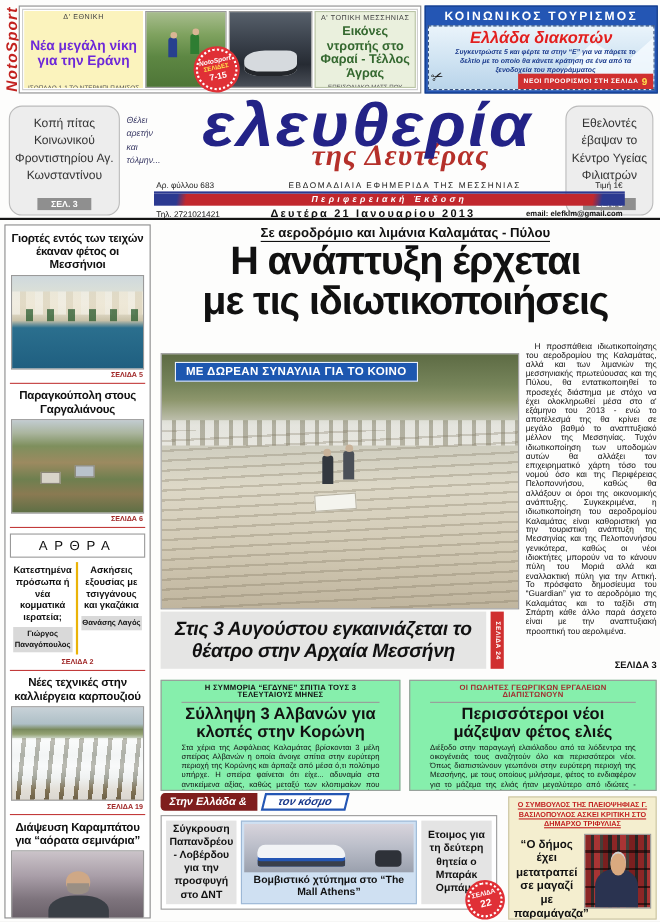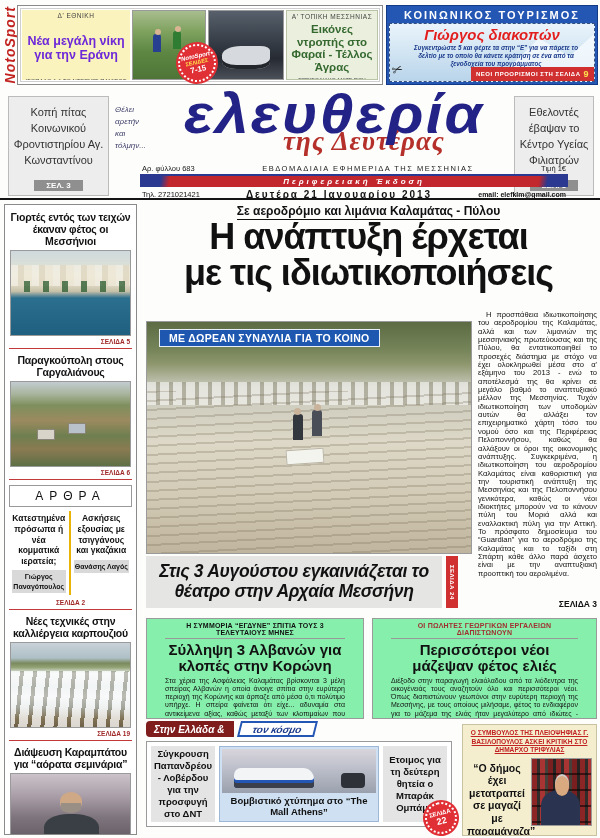--- a/index.html
+++ b/index.html
@@ -43,21 +43,21 @@
         clip-path:polygon(0 100%,30% 10%,55% 55%,75% 0,100% 100%);opacity:.8;}
   .coupon-title{position:relative;text-align:center;color:#e02020;font-weight:bold;font-size:15px;font-style:italic;margin-top:2px;text-shadow:0 0 1px #fff;}
   .coupon-text{position:relative;color:#1a3a8c;font-weight:bold;font-style:italic;font-size:6.3px;line-height:1.3;text-align:center;padding:1px 8px 0 16px;}
   .scissors{position:absolute;left:2px;bottom:4px;font-size:13px;color:#222;transform:rotate(-20deg);}
   .coupon-foot{position:absolute;right:0;bottom:0;background:#d03030;color:#fff;font-weight:bold;font-size:6px;
         padding:2px 5px;letter-spacing:.5px;display:flex;align-items:center;gap:3px;}
   .coupon-foot .pg{color:#ffe14d;font-size:9px;}
 
   
   .masthead{position:absolute;left:2px;top:90px;width:596px;height:110px;}
-  .mh-box{position:absolute;top:6px;height:100px;background:#ededed;border:1px solid #bbb;border-radius:0;
+  .mh-box{position:absolute;top:6px;height:100px;background:#ededed;border:1px solid #bbb;border-radius:12px;
         box-sizing:border-box;padding:8px 4px 4px;text-align:center;display:flex;flex-direction:column;justify-content:space-between;}
   .mh-box .txt{font-size:11px;color:#333;line-height:1.45;}
   .mh-badge{display:inline-block;background:#8f8f8f;color:#fff;font-weight:bold;font-size:8px;padding:1px 12px;margin:0 auto;}
   .mh-left{left:6px;width:101px;}
   .mh-right{right:4px;width:80px;}
   .mh-motto{position:absolute;left:113px;top:14px;width:34px;font-size:8px;font-style:italic;color:#3b3b66;line-height:1.5;}
   .mh-logo{position:absolute;left:146px;top:-4px;width:372px;text-align:center;}
   .logo-main{font-size:56px;font-weight:bold;font-style:italic;color:#232387;letter-spacing:2px;line-height:1;
         display:inline-block;transform:scaleX(1.08);}
   .logo-sub{font-family:"Liberation Serif",serif;font-style:italic;font-weight:bold;color:#b5302a;
@@ -207,21 +207,21 @@
       <div class="starburst">
         <span class="s1">NotoSport</span>
         <span class="s2">ΣΕΛΙΔΕΣ</span>
         <span class="s3">7-15</span>
       </div>
     </div>
     <div class="coupon">
       <div class="coupon-head">ΚΟΙΝΩΝΙΚΟΣ ΤΟΥΡΙΣΜΟΣ</div>
       <div class="coupon-body">
         <div class="mountain"></div>
-        <div class="coupon-title">Γιώργος διακοπών</div>
+        <div class="coupon-title">Ελλάδα διακοπών</div>
         <div class="coupon-text">Συγκεντρώστε 5 και φέρτε τα στην “Ε” για να πάρετε το δελτίο με το οποίο θα κάνετε κράτηση σε ένα από τα ξενοδοχεία του προγράμματος</div>
         <div class="scissors">✂</div>
         <div class="coupon-foot">
           <span>ΝΕΟΙ ΠΡΟΟΡΙΣΜΟΙ ΣΤΗ ΣΕΛΙΔΑ</span>
           <span class="pg">9</span>
         </div>
       </div>
     </div>
   </div>
 

